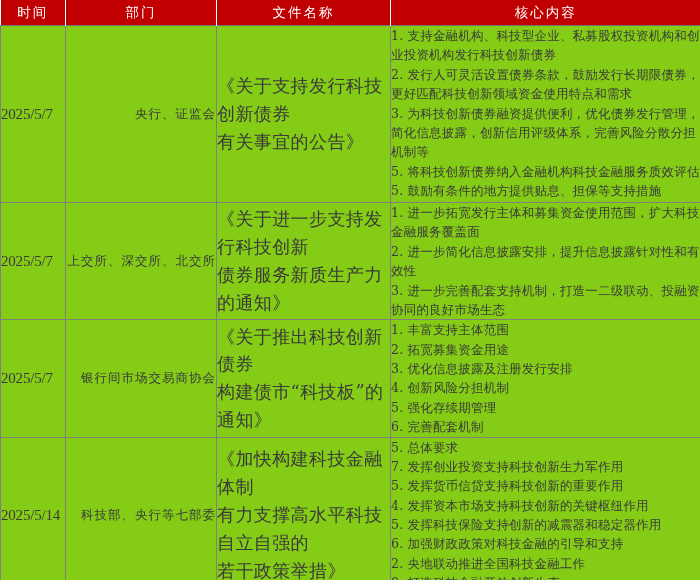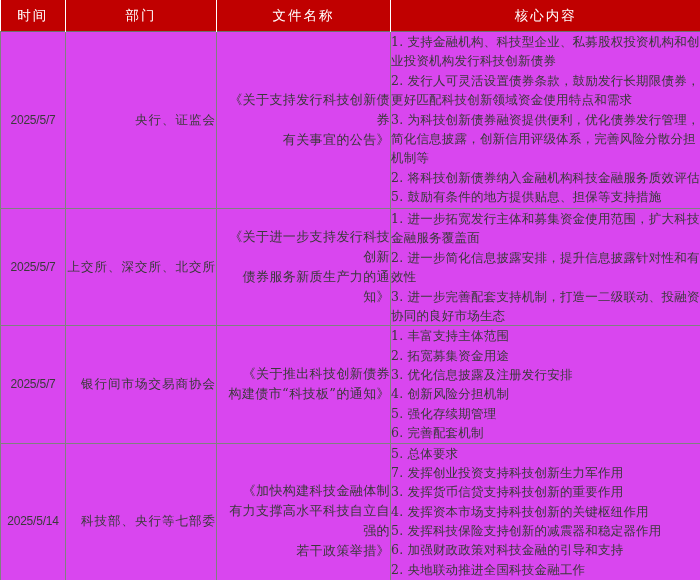--- a/index.html
+++ b/index.html
@@ -29,61 +29,60 @@
   
   .policy-table thead th {
     background: #C00000;
     color: #ffffff;
     font-family: "DejaVu Serif", serif;
     font-size: 13.5px;
     font-weight: normal;
     letter-spacing: 2px;
     text-align: center;
     vertical-align: middle;
-    height: 31px;
+    height: 25px;
     padding: 0;
     border: none;
     border-right: 1px solid #ffffff;
   }
   .policy-table thead th:last-child { border-right: none; }
 
   
   .policy-table tbody td {
     border: 1px solid #808080;
     border-top: 1px solid #707070;
     padding: 0;
-    background: #d946ef;
+    background: #84cc16;
   }
   .policy-table tbody tr td:first-child { border-left: 1px solid #808080; }
   .policy-table tbody tr td:last-child  { border-right: 1px solid #808080; }
 
   .cell-time {
-    text-align: center;
-    vertical-align: middle;
-    font-family: Liberation Sans, sans-serif;
-    font-size: 12px;
+    vertical-align: middle;
+    font-family: Liberation Serif, serif;
+    font-size: 15px;
     color: #3a3a3a;
     letter-spacing: -0.2px;
   }
 
   .cell-dept {
     text-align: right;
     vertical-align: middle;
     font-family: "DejaVu Serif", serif;
     font-size: 12.5px;
     color: #3a3a3a;
     letter-spacing: 1px;
     padding: 0 4px;
   }
 
   .cell-doc {
-    text-align: right;
-    vertical-align: middle;
-    font-family: "DejaVu Serif", serif;
-    font-size: 13px;
+    text-align: left;
+    vertical-align: middle;
+    font-family: "DejaVu Serif", serif;
+    font-size: 18px;
     color: #3a3a3a;
     line-height: 1.55;
     letter-spacing: 0.4px;
     padding: 0 2px;
     margin-top: 44px;
   }
 
   .cell-content {
     text-align: left;
     vertical-align: top;
@@ -137,21 +136,21 @@
       <td class="cell-dept">央行、证监会</td>
       <td class="cell-doc">
         <div>《关于支持发行科技创新债券</div>
         <div>有关事宜的公告》</div>
       </td>
       <td class="cell-content">
         <ul class="bullet-list">
           <li>1. 支持金融机构、科技型企业、私募股权投资机构和创业投资机构发行科技创新债券</li>
           <li>2. 发行人可灵活设置债券条款，鼓励发行长期限债券，更好匹配科技创新领域资金使用特点和需求</li>
           <li>3. 为科技创新债券融资提供便利，优化债券发行管理，简化信息披露，创新信用评级体系，完善风险分散分担机制等</li>
-          <li>2. 将科技创新债券纳入金融机构科技金融服务质效评估</li>
+          <li>5. 将科技创新债券纳入金融机构科技金融服务质效评估</li>
           <li>5. 鼓励有条件的地方提供贴息、担保等支持措施</li>
         </ul>
       </td>
     </tr>
 
     <tr class="row-1">
       <td class="cell-time">2025/5/7</td>
       <td class="cell-dept">上交所、深交所、北交所</td>
       <td class="cell-doc">
         <div>《关于进一步支持发行科技创新</div>
@@ -190,21 +189,21 @@
       <td class="cell-dept">科技部、央行等七部委</td>
       <td class="cell-doc">
         <div>《加快构建科技金融体制</div>
         <div>有力支撑高水平科技自立自强的</div>
         <div>若干政策举措》</div>
       </td>
       <td class="cell-content">
         <ul class="bullet-list">
           <li>5. 总体要求</li>
           <li>7. 发挥创业投资支持科技创新生力军作用</li>
-          <li>3. 发挥货币信贷支持科技创新的重要作用</li>
+          <li>5. 发挥货币信贷支持科技创新的重要作用</li>
           <li>4. 发挥资本市场支持科技创新的关键枢纽作用</li>
           <li>5. 发挥科技保险支持创新的减震器和稳定器作用</li>
           <li>6. 加强财政政策对科技金融的引导和支持</li>
           <li>2. 央地联动推进全国科技金融工作</li>
           <li>8. 打造科技金融开放创新生态</li>
         </ul>
       </td>
     </tr>
 
   </tbody>

